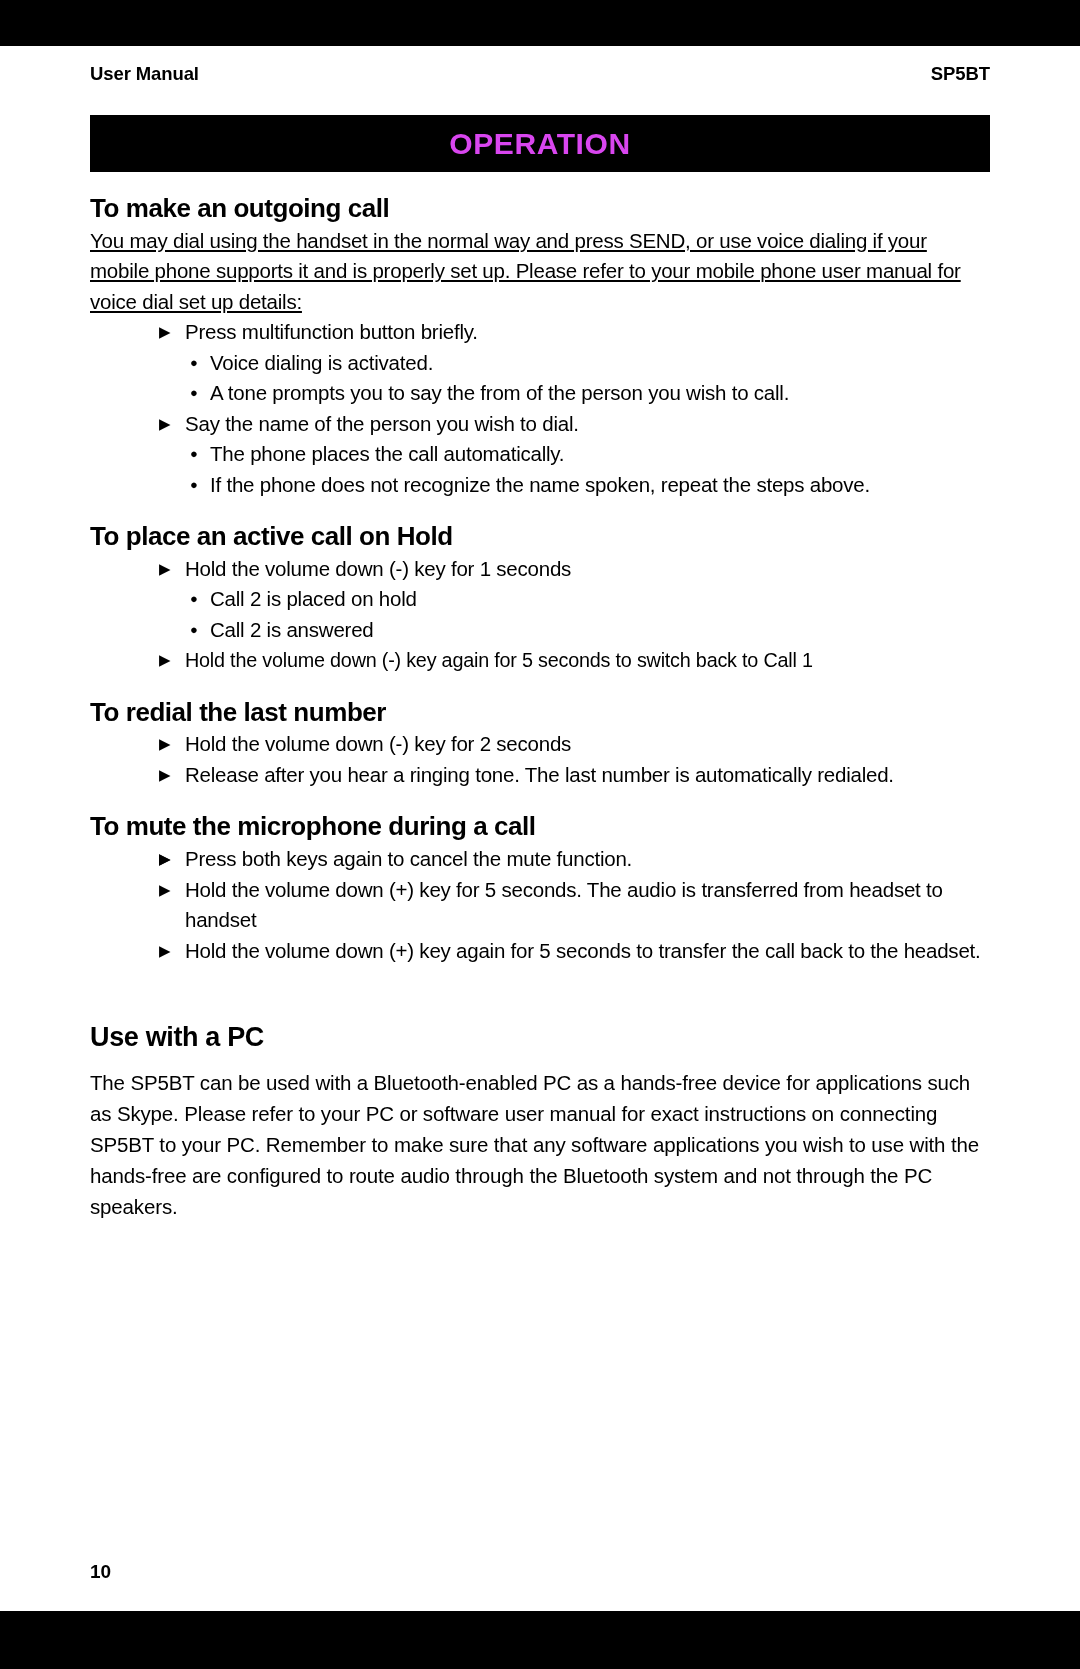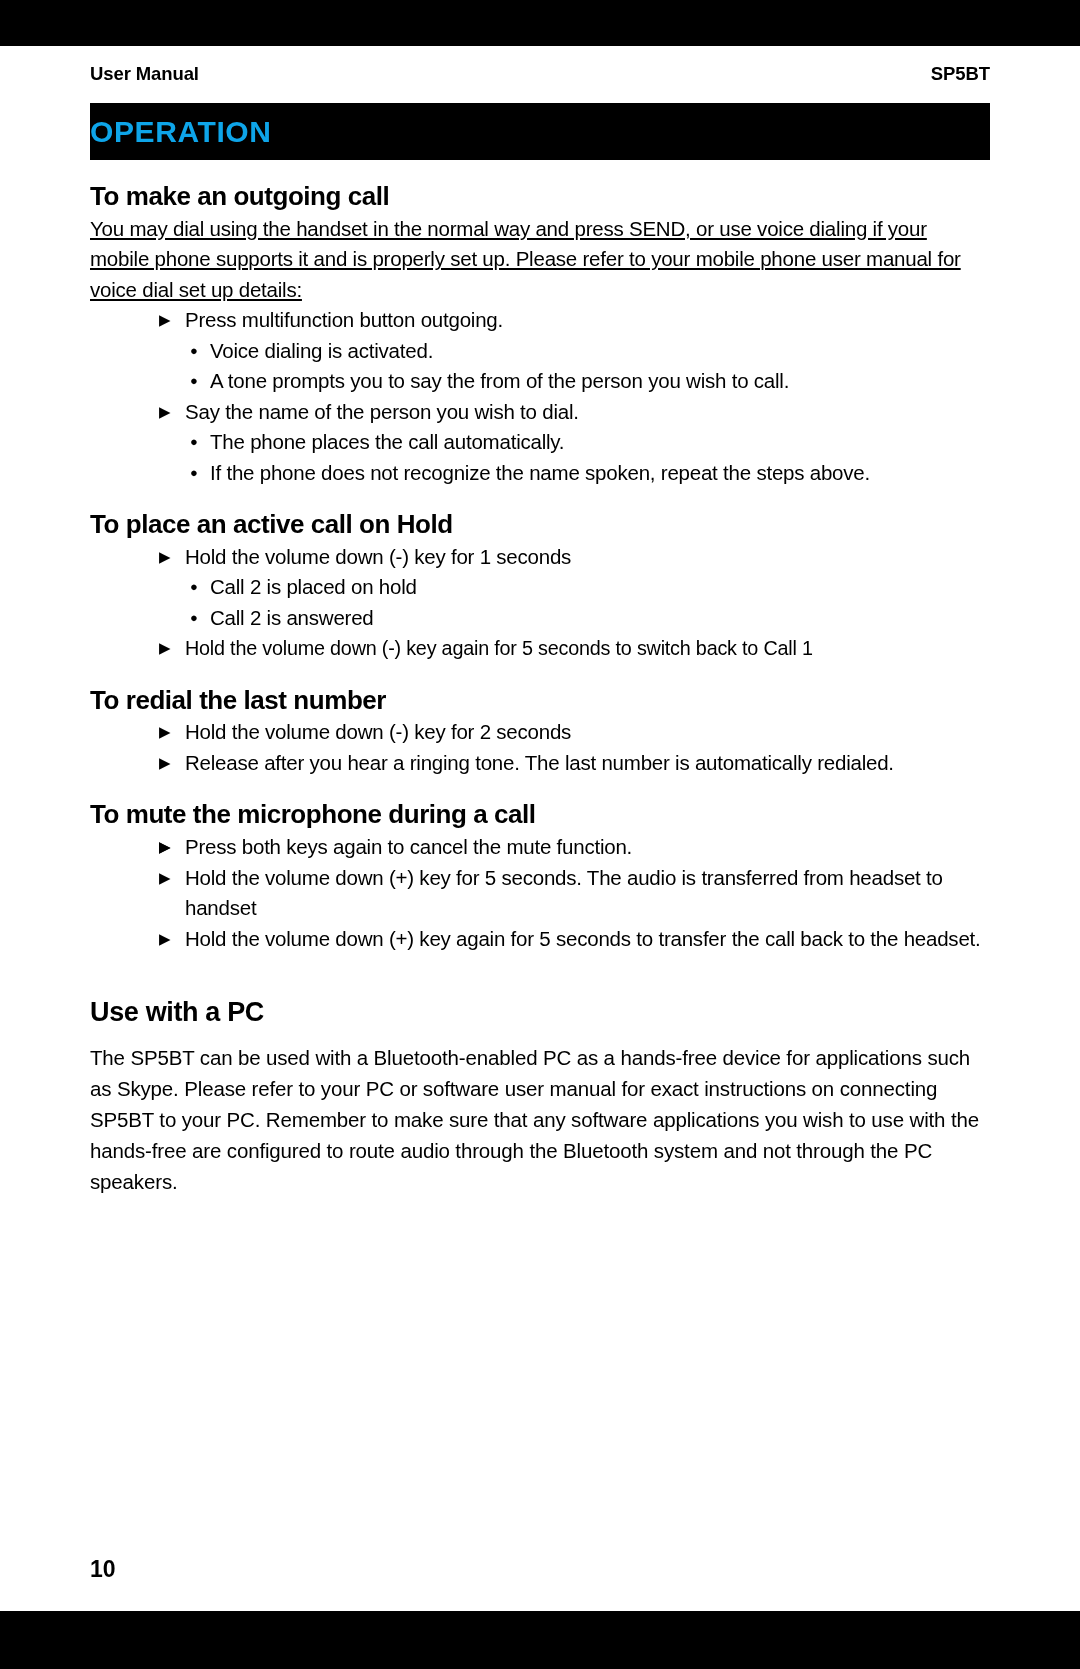--- a/index.html
+++ b/index.html
@@ -51,46 +51,47 @@
     padding-top: 17px;
     font-size: 18.5px;
     font-weight: bold;
     letter-spacing: -0.1px;
   }
   .running-head .rh-left { font-weight: bold; }
   .running-head .rh-right { font-weight: bold; }
 
   
   .chapter-banner {
-    margin-top: 18px;
+    margin-top: 30px;
     height: 57px;
     background: #000000;
-    color: #0ea5e9;
+    color: #d946ef;
     display: flex;
     align-items: center;
+    justify-content: center;
     font-size: 30px;
     font-weight: bold;
     letter-spacing: 0.6px;
   }
 
   
   h2.section-title {
     font-size: 26px;
     font-weight: bold;
     margin: 22px 0 2px 0;
     letter-spacing: -0.45px;
     line-height: 1.14;
     white-space: nowrap;
   }
   h2.section-title.tight {
     letter-spacing: -0.8px;
   }
   h2.section-title.big {
     font-size: 27px;
-    margin-top: 43px;
+    margin-top: 56px;
     margin-bottom: 14px;
     letter-spacing: -0.35px;
   }
 
   
   p.body-text {
     font-size: 20.5px;
     line-height: 30.5px;
     margin: 0;
     letter-spacing: -0.22px;
@@ -150,21 +151,21 @@
     line-height: 30.5px;
   }
 
   .li-text { display: inline; }
 
   
   .page-number {
     position: absolute;
     left: 90px;
     bottom: 28px;
-    font-size: 23px;
+    font-size: 19px;
     font-weight: bold;
   }
 </style>
 </head>
 <body>
 
 <div class="page">
 
   <div class="bleed-bar bleed-top"></div>
 
@@ -178,21 +179,21 @@
     <div class="chapter-banner">
       <span>OPERATION</span>
     </div>
 
     <h2 class="section-title">To make an outgoing call</h2>
     <p class="body-text lead">You may dial using the handset in the normal way and press SEND, or use voice dialing if your mobile phone supports it and is properly set up.  Please refer to your mobile phone user manual for voice dial set up details:</p>
 
     <ul class="lvl1">
       <li>
         <span class="tri">▶</span>
-        <span class="li-text">Press multifunction button outgoing.</span>
+        <span class="li-text">Press multifunction button briefly.</span>
       </li>
     </ul>
     <ul class="lvl2">
       <li>
         <span class="dot">●</span>
         <span class="li-text">Voice dialing is activated.</span>
       </li>
       <li>
         <span class="dot">●</span>
         <span class="li-text">A tone prompts you to say the from of the person you wish to call.</span>

